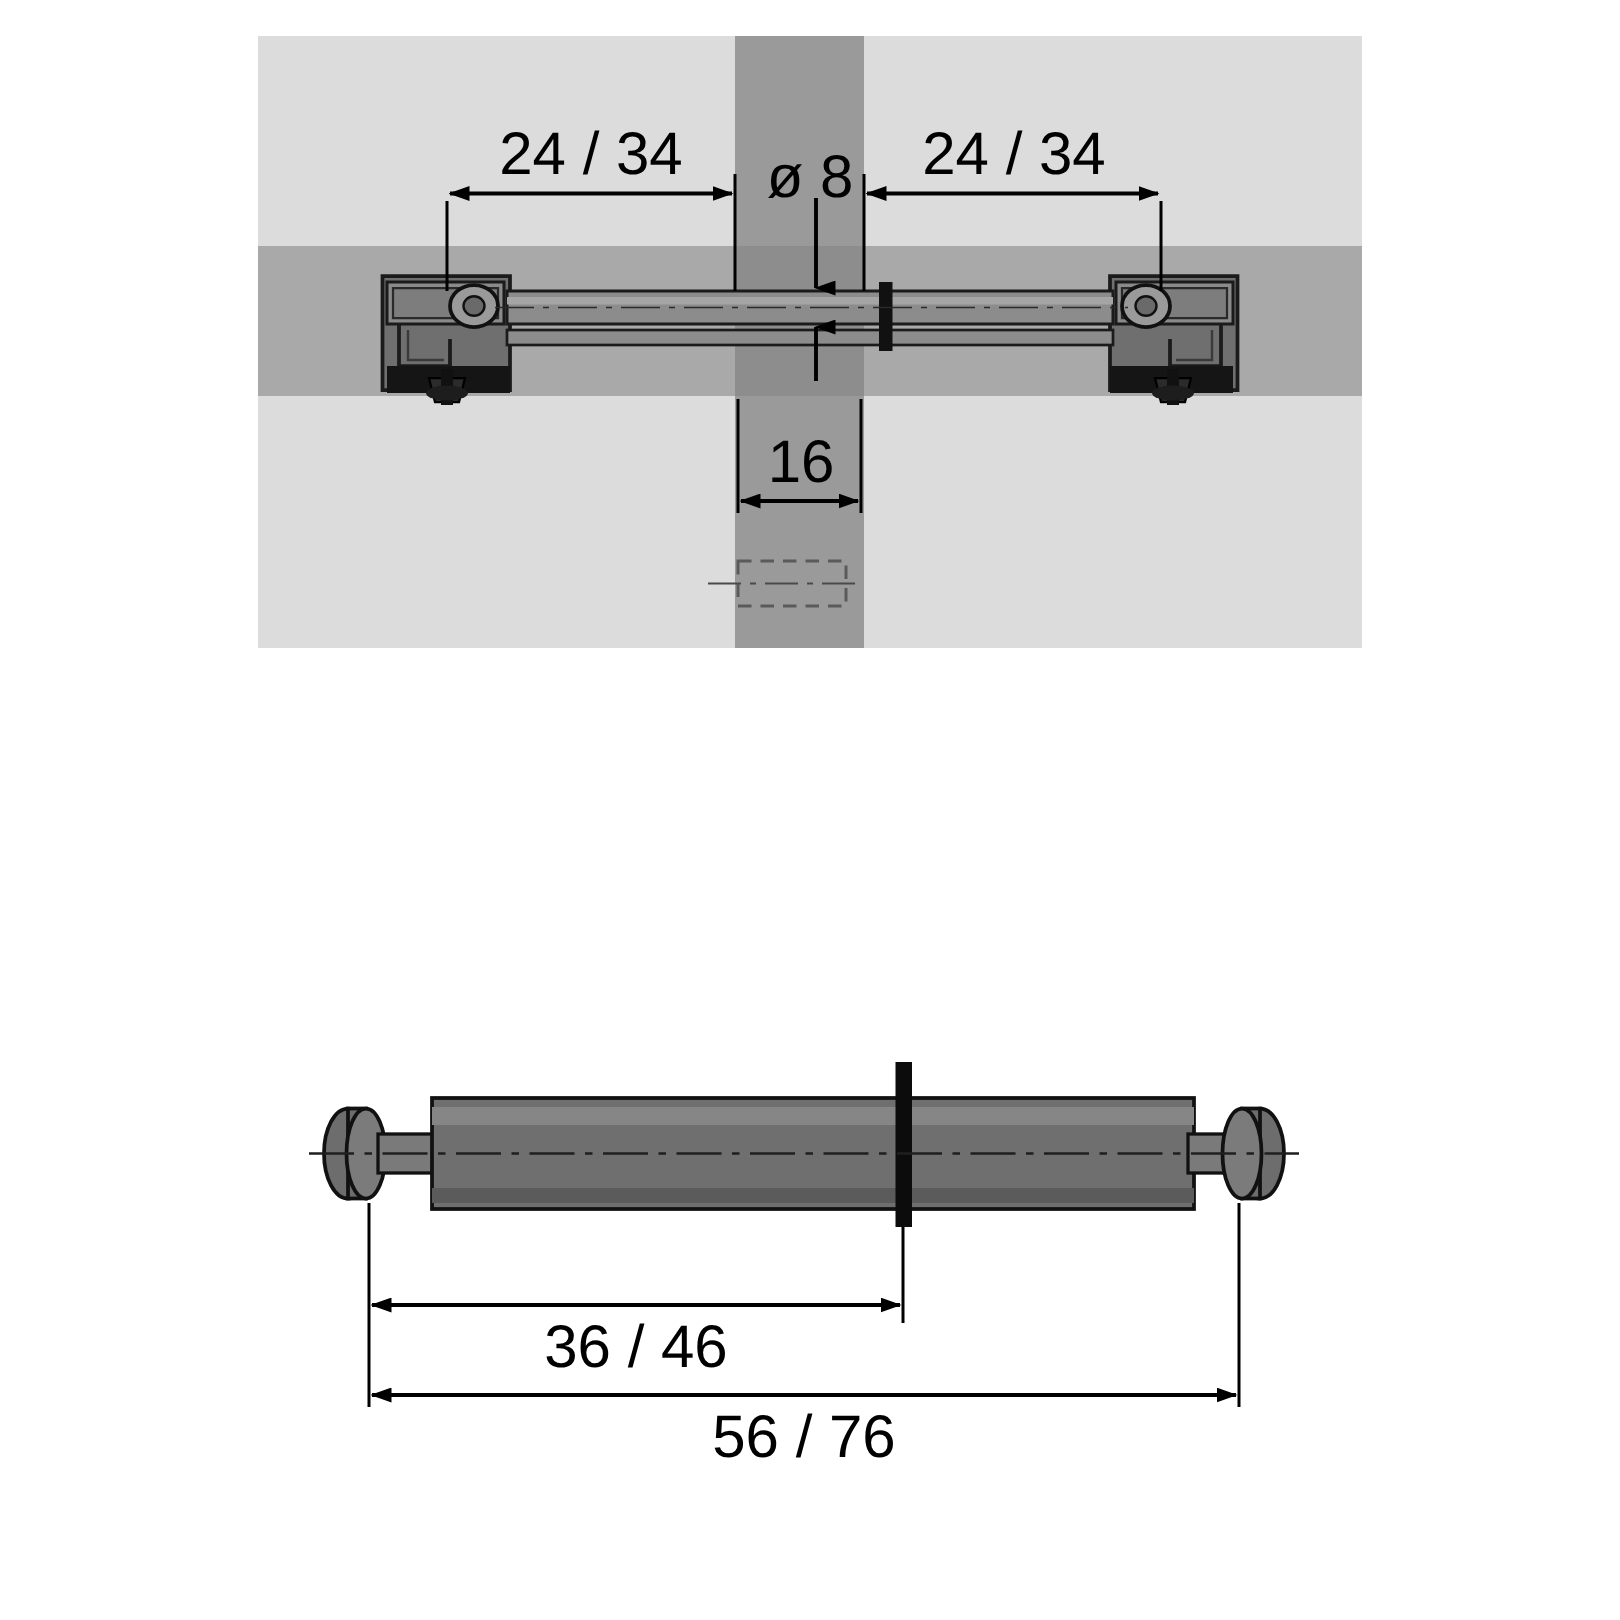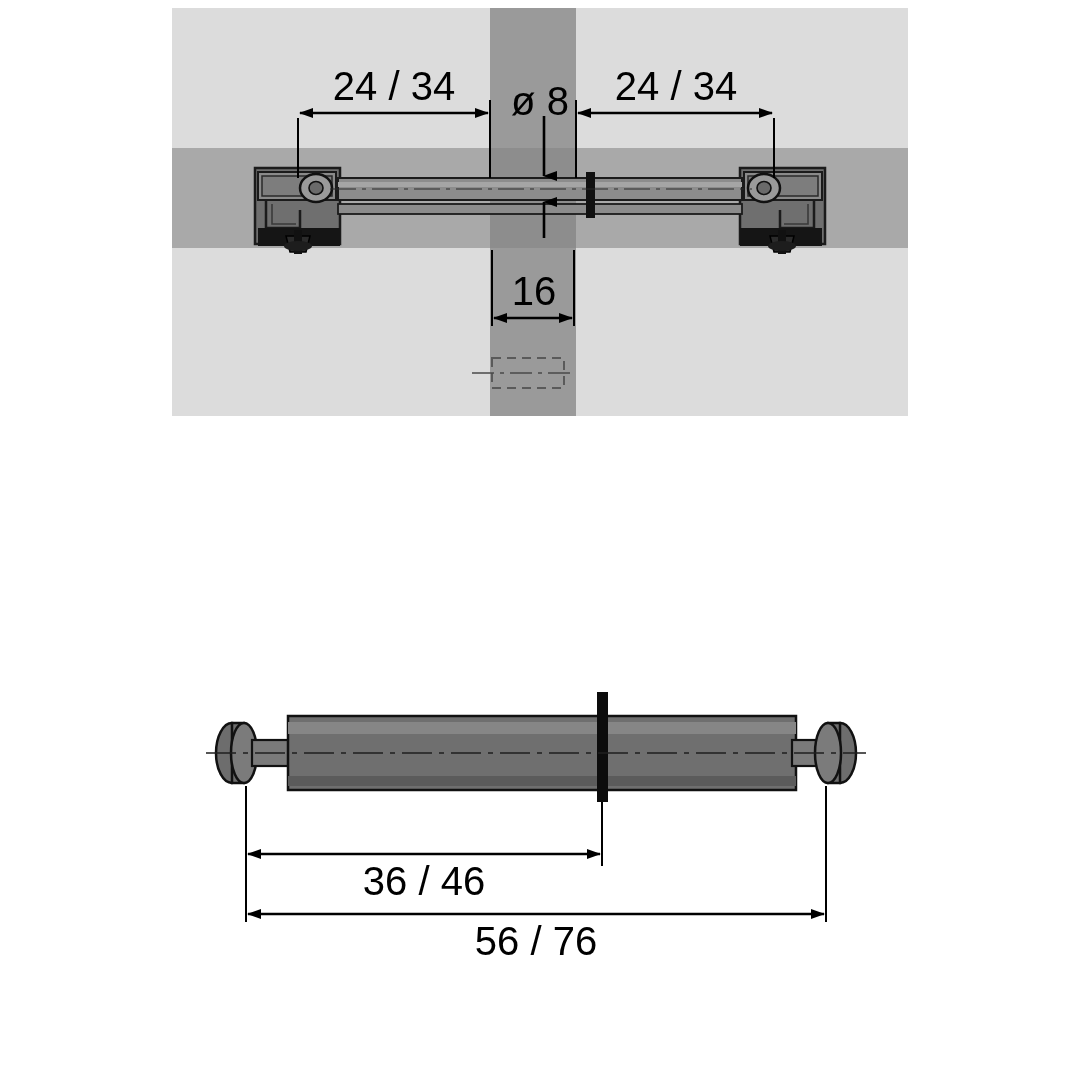--- a/index.html
+++ b/index.html
@@ -9,21 +9,21 @@
   }
   body {
     width: 1080px;
     height: 1080px;
     font-family: "Liberation Sans", sans-serif;
     position: relative;
     overflow: hidden;
   }
   #stage {
     position: absolute;
-    left: 0; top: 0;
+    left: 0; top: 16px;
     width: 1080px;
     height: 972px;
   }
   svg.drawing {
     position: absolute;
     left: 0;
     top: 0;
     width: 1080px;
     height: 1080px;
     display: block;

